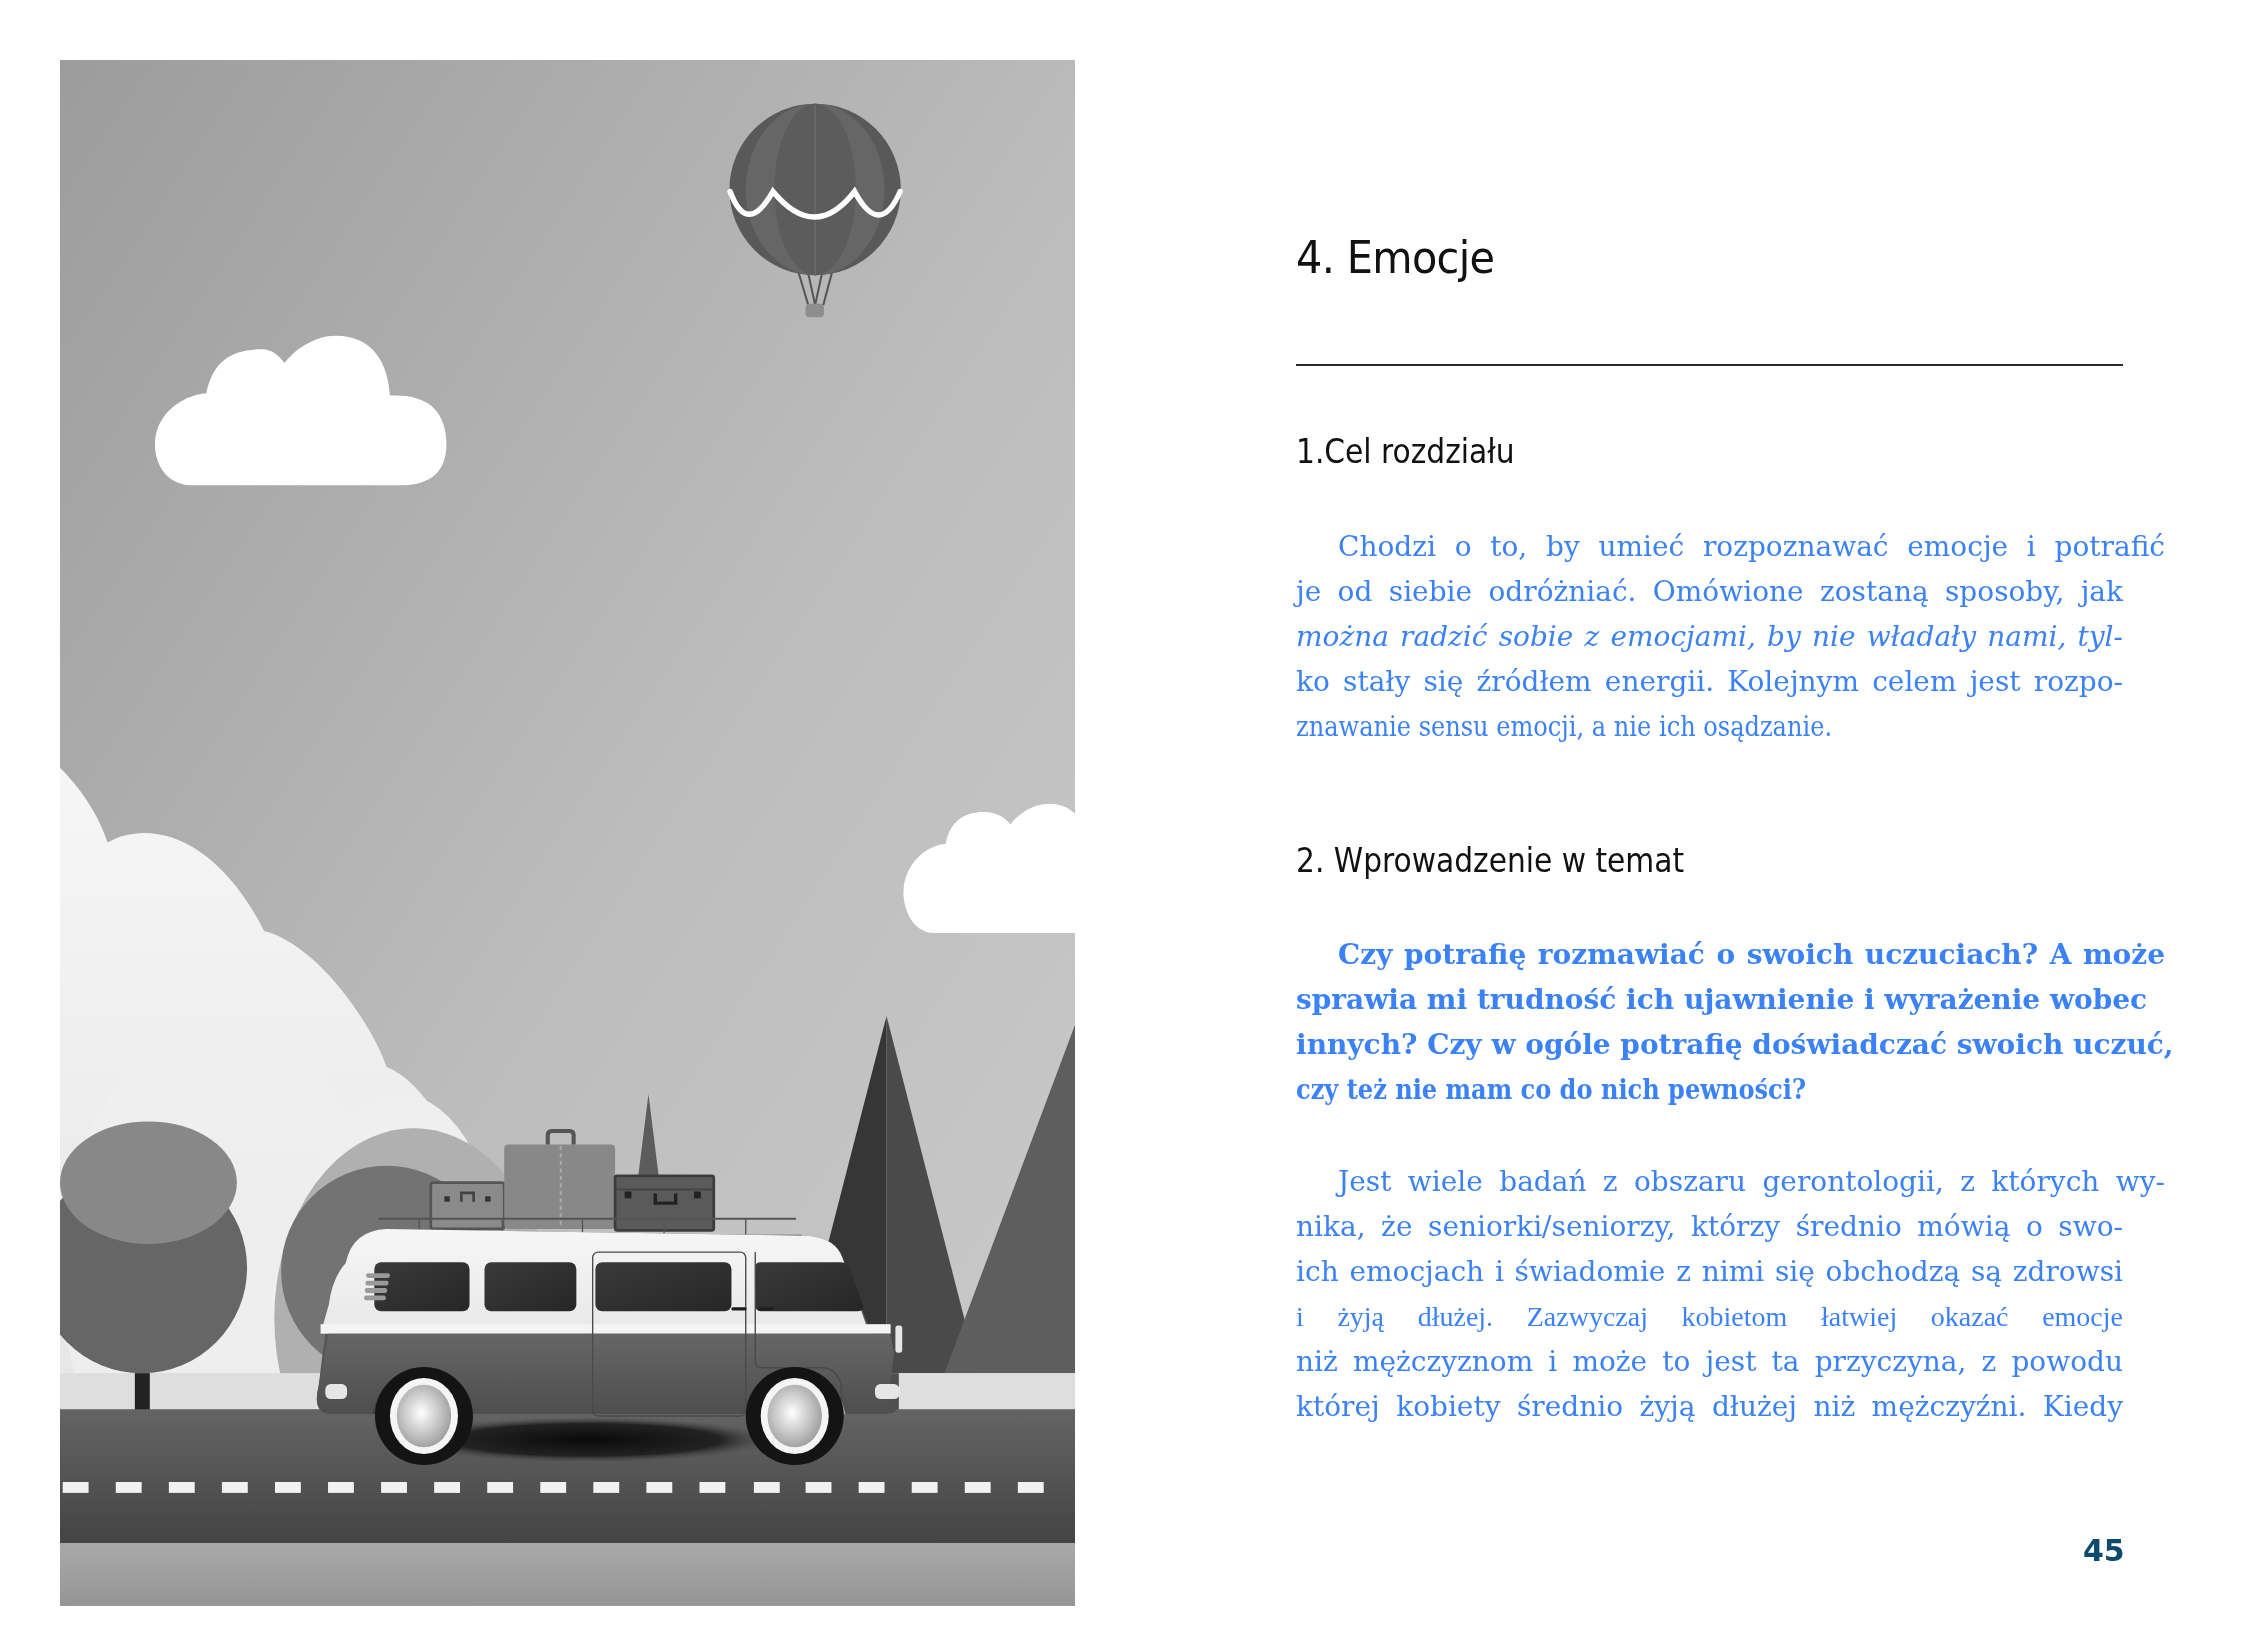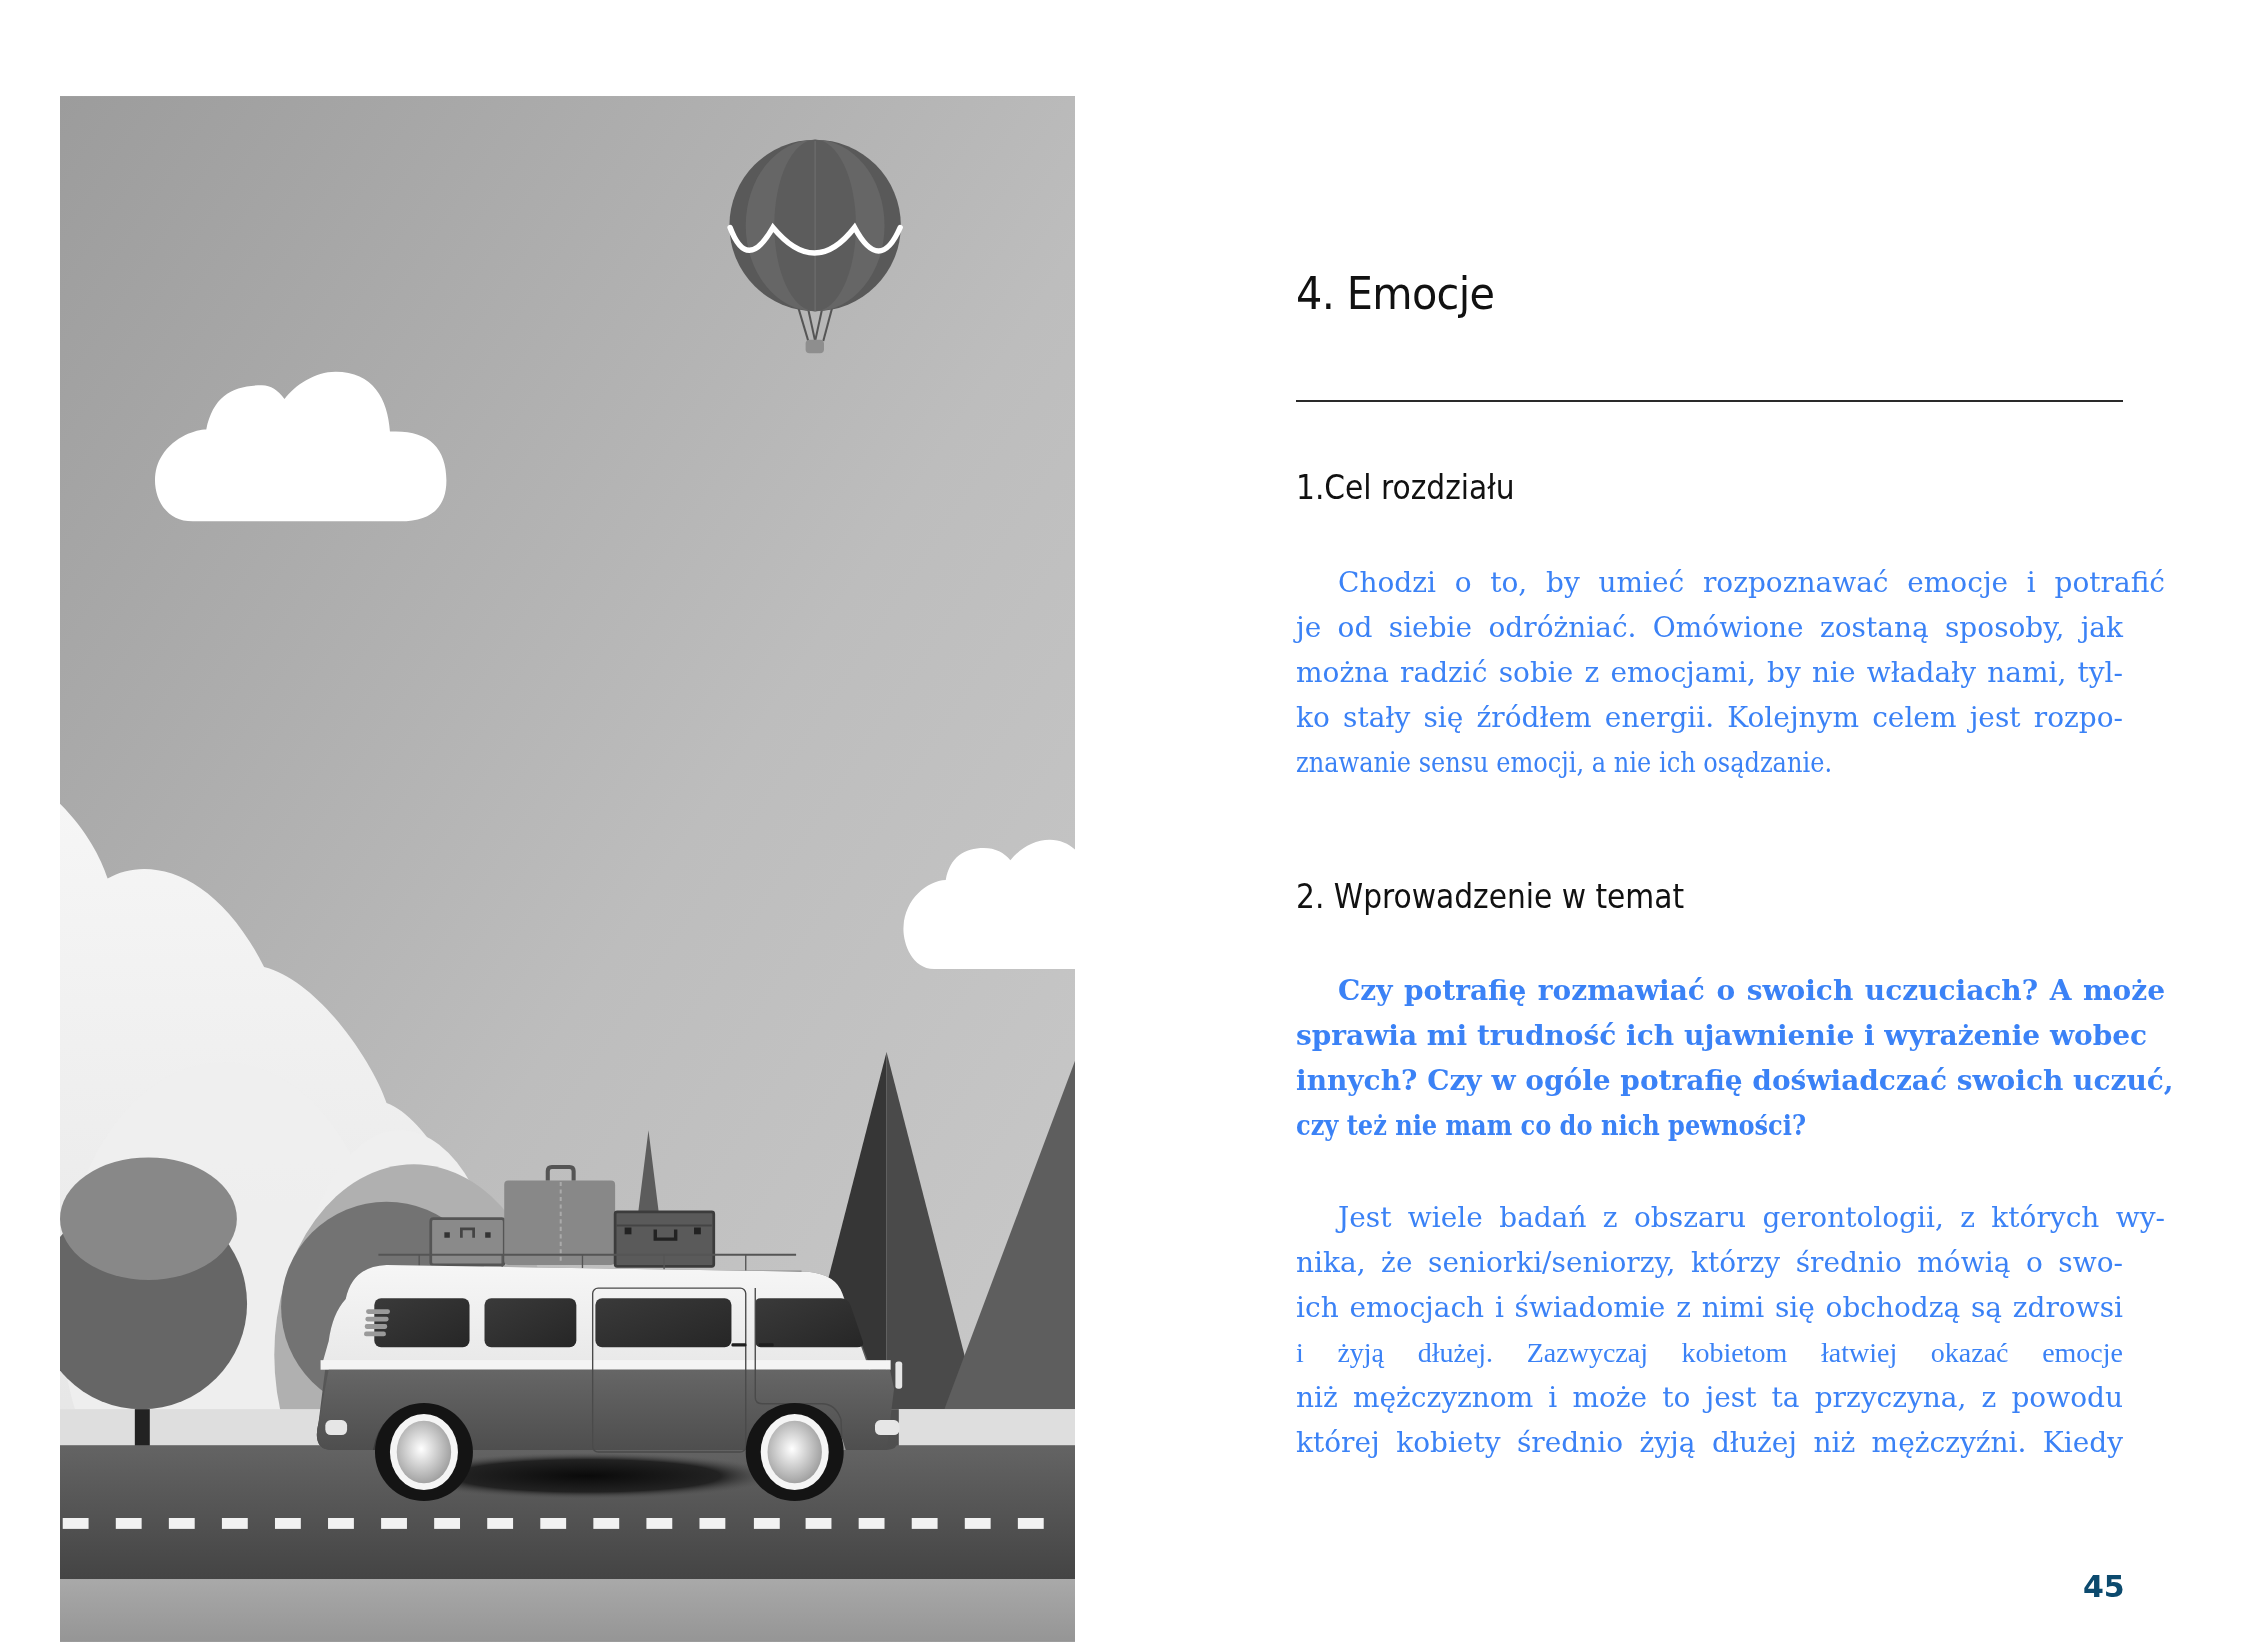--- a/index.html
+++ b/index.html
@@ -1,17 +1,17 @@
 <!DOCTYPE html>
 <html style="font-size:11px"><head>
 <meta charset="utf-8">
 <style>
   html, body { margin: 0; padding: 0; background: #ffffff; }
   body { width: 2250px; height: 1647px; position: relative; overflow: hidden; }
-  .page { position: absolute; inset: 0; background: #ffffff; margin-top: 36px; }
+  .page { position: absolute; inset: 0; background: #ffffff; }
 
   .illustration {
     position: absolute; left: 60px; top: 60px; width: 1015px; height: 1546px;
     overflow: hidden; background: #b0b0b0;
   }
   .illustration svg { display: block; width: 1015px; height: 1546px; }
 
   .text-col {
     position: absolute; left: 1296px; top: 0; width: 827px; height: 1647px;
     color: #111111;
@@ -244,21 +244,21 @@
   </div>
 
   <div class="text-col">
     <div class="chapter-title">4. Emocje</div>
     <div class="title-rule"></div>
 
     <div class="section-heading h1">1.Cel rozdziału</div>
     <div class="para p1">
       <span class="line indent" style="display: block; text-align-last: justify; transform: scaleX(1); width: 827px;">Chodzi o to, by umieć rozpoznawać emocje i potrafić</span>
       <span class="line" style="display: block; text-align-last: justify; transform: scaleX(1); width: 827px;">je od siebie odróżniać. Omówione zostaną sposoby, jak</span>
-      <span class="line" style="display: block; text-align-last: justify; transform: scaleX(1); width: 827px;">można radzić sobie z emocjami, by nie władały nami, tyl-</span>
+      <span class="line" style="display: block; text-align-last: justify; transform: scaleX(1); width: 827px; font-style: italic;">można radzić sobie z emocjami, by nie władały nami, tyl-</span>
       <span class="line" style="display: block; text-align-last: justify; transform: scaleX(1); width: 827px;">ko stały się źródłem energii. Kolejnym celem jest rozpo-</span>
       <span class="line last" style="display: block; text-align-last: left; transform: scaleX(0.86); width: 961px;">znawanie sensu emocji, a nie ich osądzanie.</span>
     </div>
 
     <div class="section-heading h2">2. Wprowadzenie w temat</div>
     <div class="para p2">
       <span class="line indent" style="display: block; text-align-last: justify; transform: scaleX(1); width: 827px;">Czy potrafię rozmawiać o swoich uczuciach? A może</span>
       <span class="line" style="display: block; text-align-last: justify; transform: scaleX(1); width: 827px;">sprawia mi trudność ich ujawnienie i wyrażenie wobec</span>
       <span class="line" style="display: block; text-align-last: justify; transform: scaleX(1); width: 827px;">innych? Czy w ogóle potrafię doświadczać swoich uczuć,</span>
       <span class="line last" style="display: block; text-align-last: left; transform: scaleX(0.86); width: 961px;">czy też nie mam co do nich pewności?</span>

